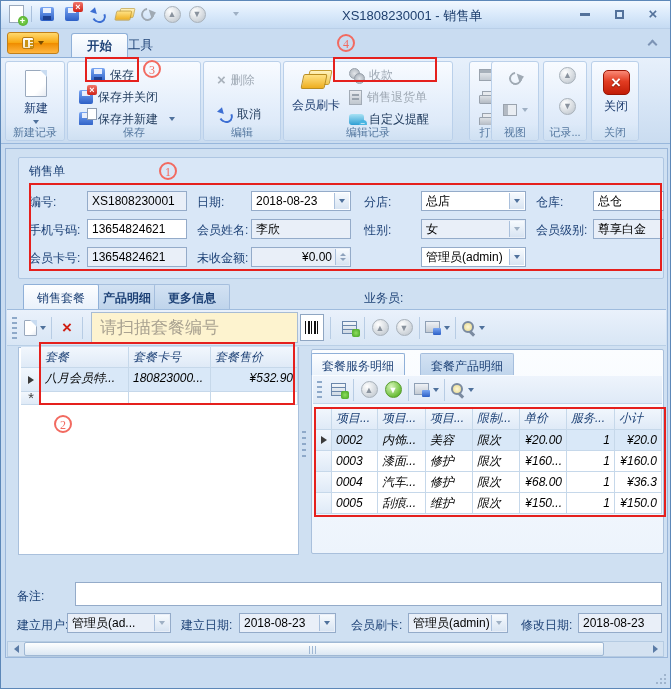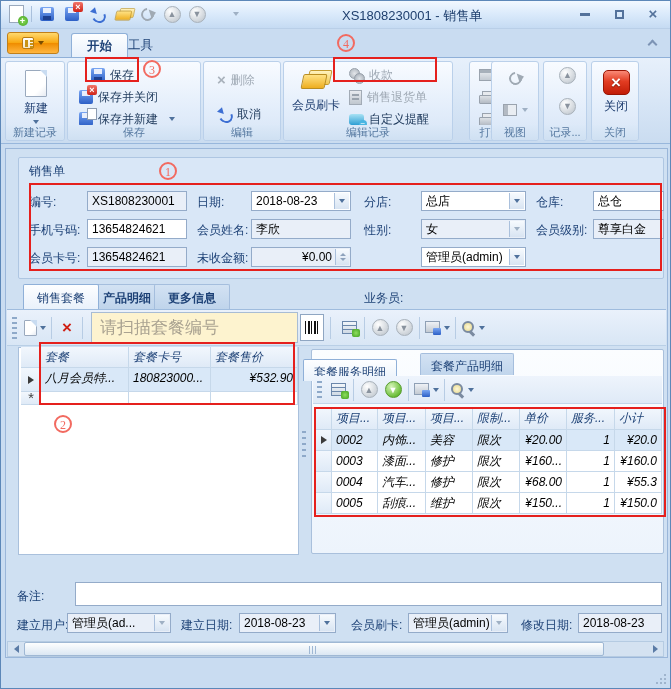--- a/index.html
+++ b/index.html
@@ -447,21 +447,21 @@
         <span class="star">*</span>
       </div>
     <div class="gc"></div>
     <div class="gc"></div>
     <div class="gc"></div>
   </div>
 
   <div class="splitter"></div>
 
   <div class="rpanel"></div>
-  <div class="rtab2 active" style="left:302px;margin-top:6px;">套餐服务明细</div>
+  <div class="rtab2 active" style="left:310px;">套餐服务明细</div>
   <div class="rtab2" style="left:419px;">套餐产品明细</div>
   <div class="rtoolbar">
     <span class="grip" style="height:18px;margin:0 4px;"></span>
     <span class="tbtn">
         <span class="ic-grid"></span>
       </span>
     <span class="tsep"></span>
     <span class="tbtn">
         <span class="circ">▲</span>
       </span>
@@ -511,21 +511,21 @@
     <div class="gc num">1</div>
     <div class="gc num">¥160.0</div>
 
     <div class="gc gmark"></div>
     <div class="gc">0004</div>
     <div class="gc">汽车...</div>
     <div class="gc">修护</div>
     <div class="gc">限次</div>
     <div class="gc num">¥68.00</div>
     <div class="gc num">1</div>
-    <div class="gc num">¥55.3</div>
+    <div class="gc num">¥36.3</div>
 
     <div class="gc gmark"></div>
     <div class="gc">0005</div>
     <div class="gc">刮痕...</div>
     <div class="gc">维护</div>
     <div class="gc">限次</div>
     <div class="gc num">¥150...</div>
     <div class="gc num">1</div>
     <div class="gc num">¥150.0</div>
   </div>

